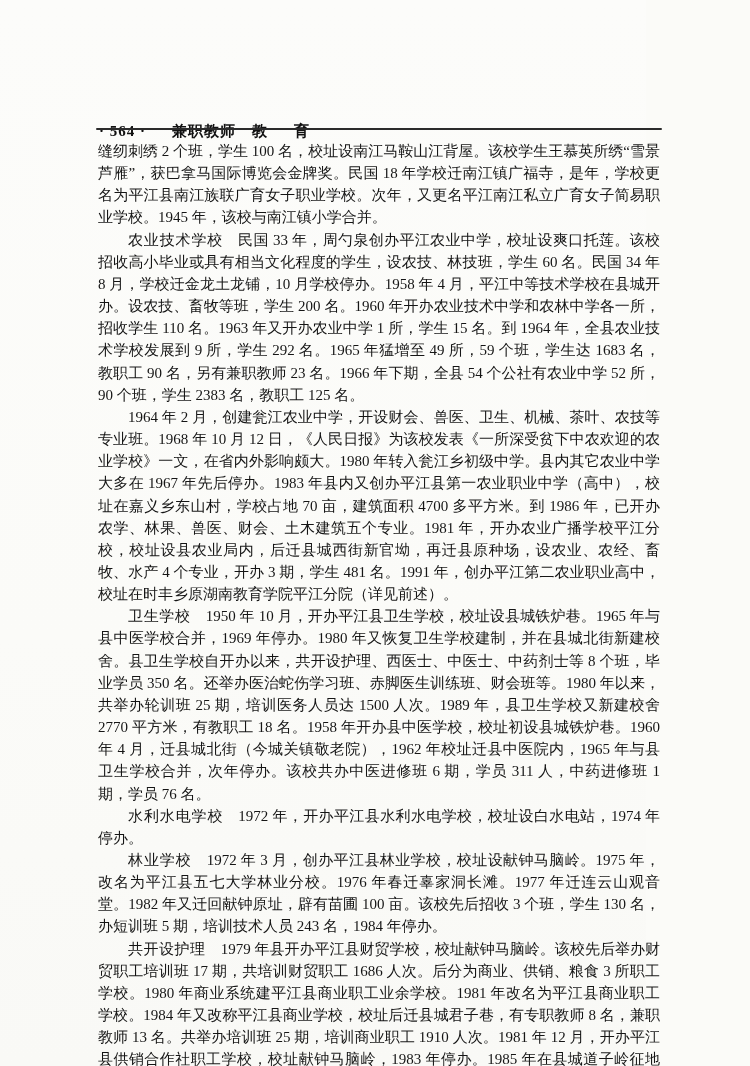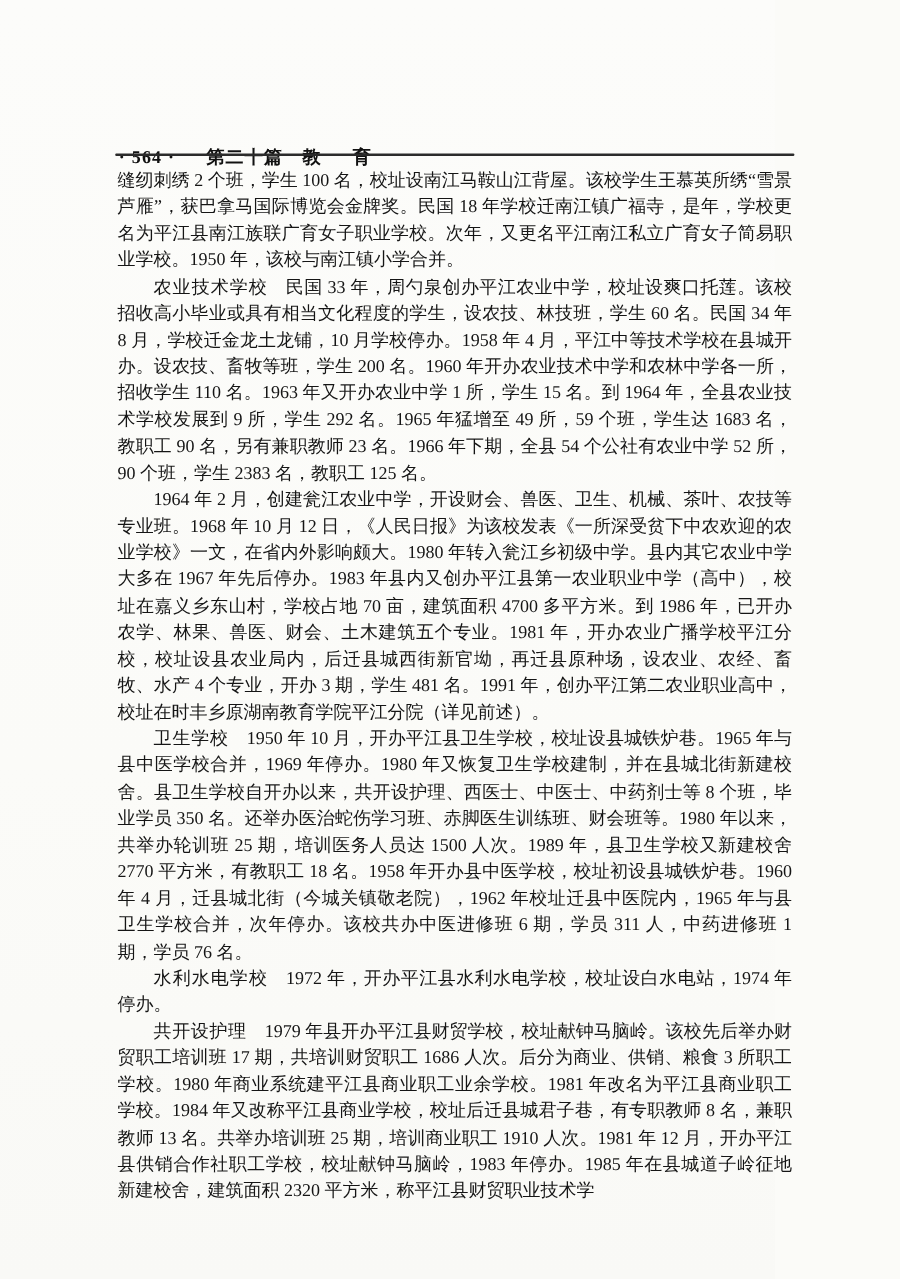--- a/index.html
+++ b/index.html
@@ -69,36 +69,37 @@
   }
   .para-heading:empty { display: none; margin: 0; }
 </style>
 </head>
 <body>
 
 <div class="page">
 
   <header class="page-header">
     <span class="page-number">· 564 ·</span>
-    <span class="chapter-title">第二十篇</span>
+    <span class="chapter-title">兼职教师</span>
     <span class="section-title">教　育</span>
   </header>
 
   <div class="header-rule"></div>
 
   <main class="text-block">
 
-    <p class="continuation"><span>缝纫刺绣 2 个班，学生 100 名，校址设南江马鞍山江背屋。该校学生王慕英所绣“雪景芦雁”，获巴拿马国际博览会金牌奖。民国 18 年学校迁南江镇广福寺，是年，学校更名为平江县南江族联广育女子职业学校。次年，又更名平江南江私立广育女子简易职业学校。1950 年，该校与南江镇小学合并。</span></p>
+    <p class="continuation"><span>缝纫刺绣 2 个班，学生 100 名，校址设南江马鞍山江背屋。该校学生王慕英所绣“雪景芦雁”，获巴拿马国际博览会金牌奖。民国 18 年学校迁南江镇广福寺，是年，学校更名为平江县南江族联广育女子职业学校。次年，又更名平江南江私立广育女子简易职业学校。1945 年，该校与南江镇小学合并。</span></p>
 
     <p><span class="para-heading">农业技术学校</span><span>民国 33 年，周勺泉创办平江农业中学，校址设爽口托莲。该校招收高小毕业或具有相当文化程度的学生，设农技、林技班，学生 60 名。民国 34 年 8 月，学校迁金龙土龙铺，10 月学校停办。1958 年 4 月，平江中等技术学校在县城开办。设农技、畜牧等班，学生 200 名。1960 年开办农业技术中学和农林中学各一所，招收学生 110 名。1963 年又开办农业中学 1 所，学生 15 名。到 1964 年，全县农业技术学校发展到 9 所，学生 292 名。1965 年猛增至 49 所，59 个班，学生达 1683 名，教职工 90 名，另有兼职教师 23 名。1966 年下期，全县 54 个公社有农业中学 52 所，90 个班，学生 2383 名，教职工 125 名。</span></p>
 
     <p><span>1964 年 2 月，创建瓮江农业中学，开设财会、兽医、卫生、机械、茶叶、农技等专业班。1968 年 10 月 12 日，《人民日报》为该校发表《一所深受贫下中农欢迎的农业学校》一文，在省内外影响颇大。1980 年转入瓮江乡初级中学。县内其它农业中学大多在 1967 年先后停办。1983 年县内又创办平江县第一农业职业中学（高中），校址在嘉义乡东山村，学校占地 70 亩，建筑面积 4700 多平方米。到 1986 年，已开办农学、林果、兽医、财会、土木建筑五个专业。1981 年，开办农业广播学校平江分校，校址设县农业局内，后迁县城西街新官坳，再迁县原种场，设农业、农经、畜牧、水产 4 个专业，开办 3 期，学生 481 名。1991 年，创办平江第二农业职业高中，校址在时丰乡原湖南教育学院平江分院（详见前述）。</span></p>
 
     <p><span class="para-heading">卫生学校</span><span>1950 年 10 月，开办平江县卫生学校，校址设县城铁炉巷。1965 年与县中医学校合并，1969 年停办。1980 年又恢复卫生学校建制，并在县城北街新建校舍。县卫生学校自开办以来，共开设护理、西医士、中医士、中药剂士等 8 个班，毕业学员 350 名。还举办医治蛇伤学习班、赤脚医生训练班、财会班等。1980 年以来，共举办轮训班 25 期，培训医务人员达 1500 人次。1989 年，县卫生学校又新建校舍 2770 平方米，有教职工 18 名。1958 年开办县中医学校，校址初设县城铁炉巷。1960 年 4 月，迁县城北街（今城关镇敬老院），1962 年校址迁县中医院内，1965 年与县卫生学校合并，次年停办。该校共办中医进修班 6 期，学员 311 人，中药进修班 1 期，学员 76 名。</span></p>
 
     <p><span class="para-heading">水利水电学校</span><span>1972 年，开办平江县水利水电学校，校址设白水电站，1974 年停办。</span></p>
 
+    <p><span class="para-heading">林业学校</span><span>1972 年 3 月，创办平江县林业学校，校址设献钟马脑岭。1975 年，改名为平江县五七大学林业分校。1976 年春迁辜家洞长滩。1977 年迁连云山观音堂。1982 年又迁回献钟原址，辟有苗圃 100 亩。该校先后招收 3 个班，学生 130 名，办短训班 5 期，培训技术人员 243 名，1984 年停办。</span></p>
 
     <p><span class="para-heading">共开设护理</span><span>1979 年县开办平江县财贸学校，校址献钟马脑岭。该校先后举办财贸职工培训班 17 期，共培训财贸职工 1686 人次。后分为商业、供销、粮食 3 所职工学校。1980 年商业系统建平江县商业职工业余学校。1981 年改名为平江县商业职工学校。1984 年又改称平江县商业学校，校址后迁县城君子巷，有专职教师 8 名，兼职教师 13 名。共举办培训班 25 期，培训商业职工 1910 人次。1981 年 12 月，开办平江县供销合作社职工学校，校址献钟马脑岭，1983 年停办。1985 年在县城道子岭征地新建校舍，建筑面积 2320 平方米，称平江县财贸职业技术学</span></p>
 
   </main>
 
 </div>
 
 </body></html>

